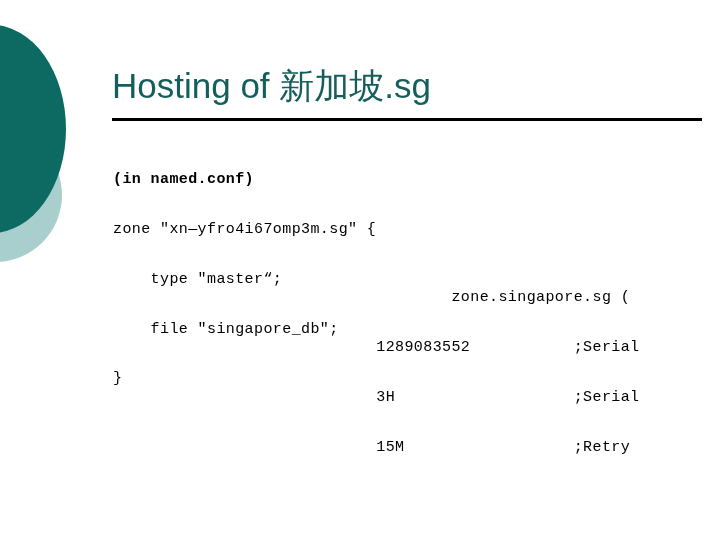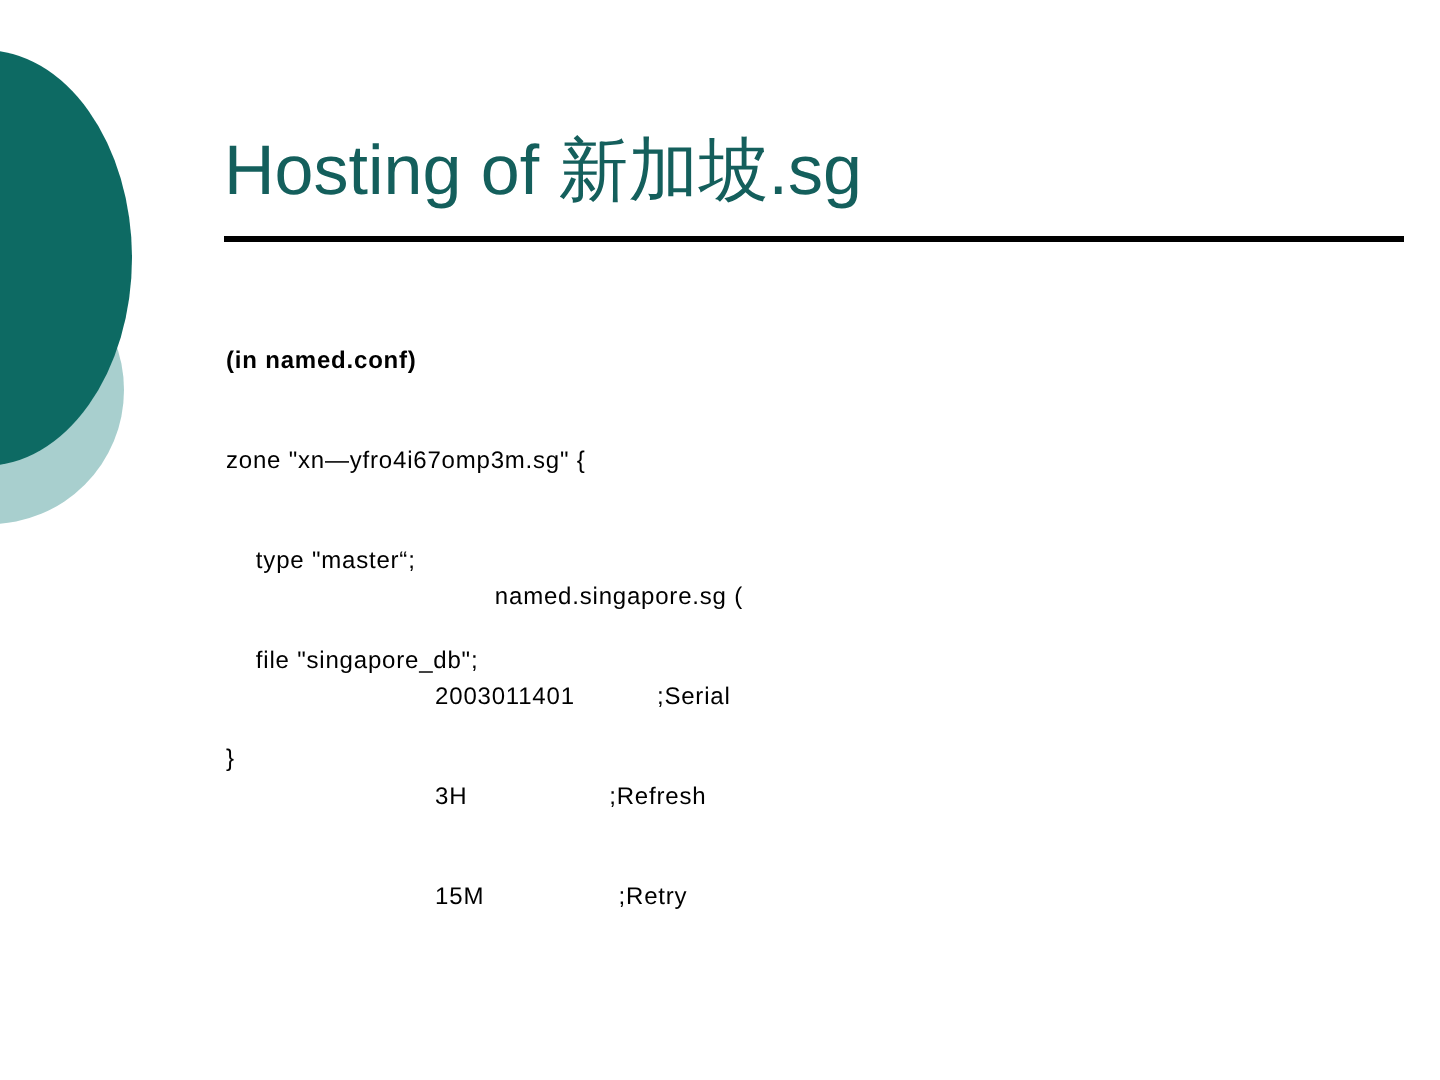--- a/index.html
+++ b/index.html
@@ -62,22 +62,22 @@
     left: 112px;
     top: 118px;
     width: 590px;
     height: 3px;
     background: #000000;
   }
 
   
   .code-block {
     position: absolute;
-    font-family: Liberation Sans, sans-serif;
-    font-size: 12px;
+    font-family: Liberation Mono, monospace;
+    font-size: 15px;
     line-height: 16.6px;
     color: #000000;
     white-space: pre;
     letter-spacing: 0.4px;
   }
   .code-block.named {
     left: 113px;
     top: 139px;
   }
   .code-block.zonefile {
@@ -105,23 +105,23 @@
 
   <div class="code-block named">
     <span class="code-line code-head">(in named.conf)</span>
     <span class="code-line">zone "xn—yfro4i67omp3m.sg" {</span>
     <span class="code-line">    type "master“;</span>
     <span class="code-line">    file "singapore_db";</span>
     <span class="code-line">}</span>
   </div>
 
   <div class="code-block zonefile">
-    <span class="code-line">                                    named.singapore.sg (</span>
-    <span class="code-line">                            2003011401           ;Serial</span>
-    <span class="code-line">                            3H                   ;Refresh</span>
+    <span class="code-line">                                    zone.singapore.sg (</span>
+    <span class="code-line">                            1289083552           ;Serial</span>
+    <span class="code-line">                            3H                   ;Serial</span>
     <span class="code-line">                            15M                  ;Retry</span>
     
     
     
     
     
   </div>
 
 </div>
 

